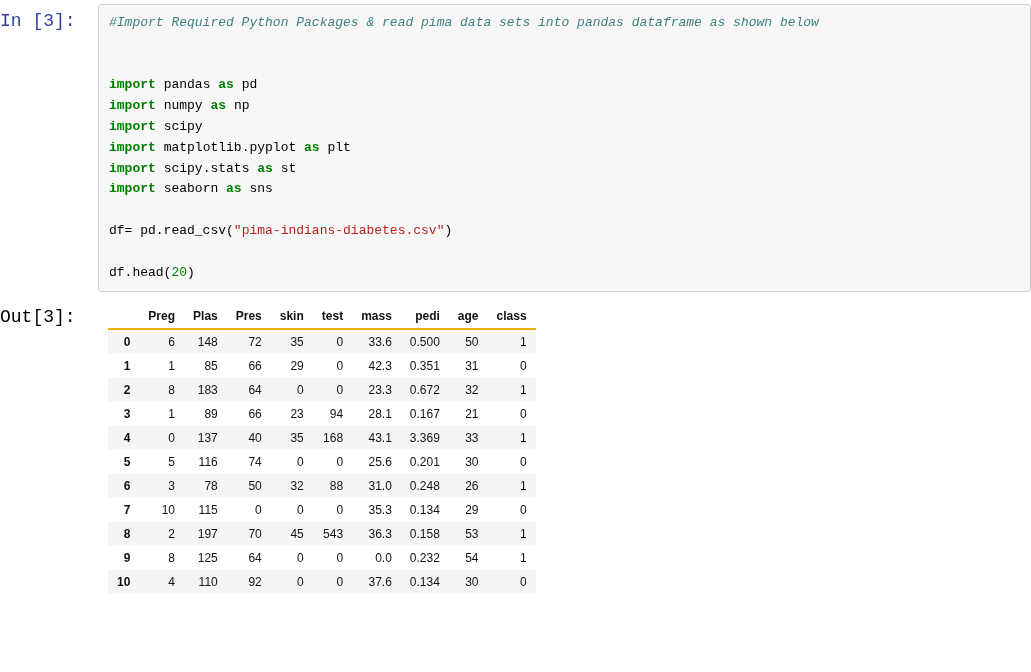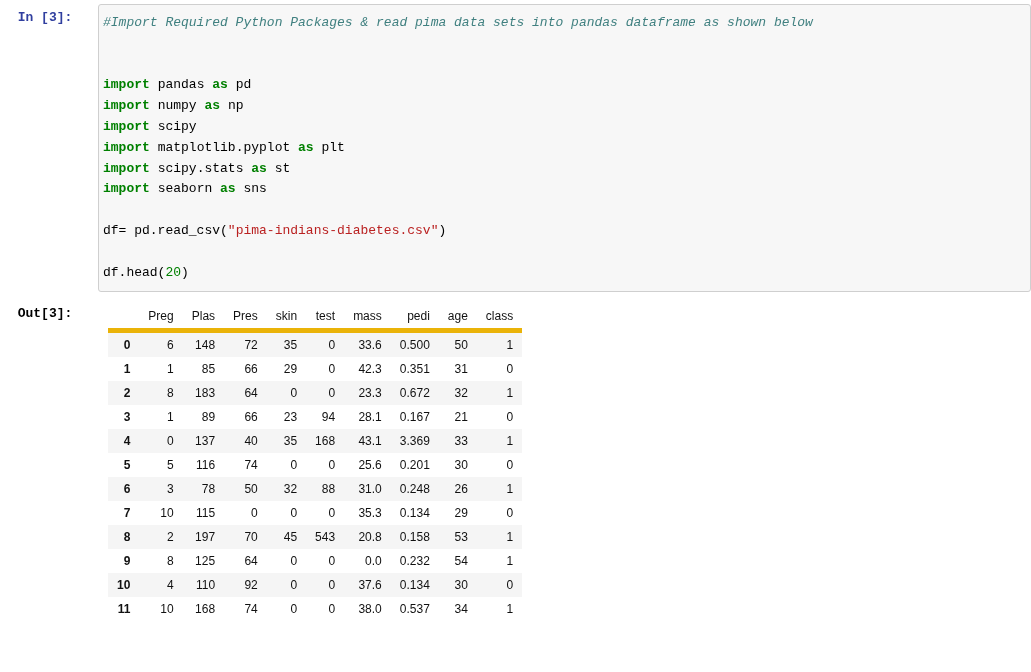--- a/index.html
+++ b/index.html
@@ -11,35 +11,34 @@
     color: #000;
   }
   .cell {
     display: flex;
     align-items: flex-start;
     padding: 4px 0;
   }
   .prompt {
     width: 90px;
     min-width: 90px;
-    text-align: center;
+    text-align: left;
     padding: 5px 8px 0 0;
     font-family: Monaco, Menlo, "Courier New", monospace;
-    font-size: 13px;
+    font-size: 18px;
     line-height: 1.4;
-    font-weight: bold;
   }
   .prompt.in { color: #303f9f; }
   .prompt.out { color: #000000; }
   .input-area {
     flex: 1;
     border: 1px solid #cfcfcf;
     border-radius: 3px;
     background: #f7f7f7;
-    padding: 8px 4px;
+    padding: 8px 10px;
     font-family: Monaco, Menlo, "Courier New", monospace;
     font-size: 13px;
     line-height: 1.6;
     white-space: pre;
     overflow-x: auto;
   }
   .output-area {
     flex: 1;
     padding: 4px 0 0 10px;
     font-size: 12px;
@@ -60,22 +59,22 @@
     font-size: 12px;
     color: #111;
   }
   table.dataframe th,
   table.dataframe td {
     text-align: right;
     padding: 5px 9px;
     border: none;
   }
   table.dataframe thead th {
-    font-weight: normal;
-    border-bottom: 5px solid #eab308;
+    font-weight: bold;
+    border-bottom: 2px solid #eab308;
   }
   table.dataframe tbody th {
     font-weight: bold;
   }
   table.dataframe tbody tr:nth-child(odd) {
     background: #f5f5f5;
   }
   table.dataframe thead th:first-child {
     
   }
@@ -217,21 +216,21 @@
             <td>29</td>
             <td>0</td>
           </tr>
           <tr>
             <th>8</th>
             <td>2</td>
             <td>197</td>
             <td>70</td>
             <td>45</td>
             <td>543</td>
-            <td>20.8</td>
+            <td>36.3</td>
             <td>0.158</td>
             <td>53</td>
             <td>1</td>
           </tr>
           <tr>
             <th>9</th>
             <td>8</td>
             <td>125</td>
             <td>64</td>
             <td>0</td>
@@ -246,28 +245,16 @@
             <td>4</td>
             <td>110</td>
             <td>92</td>
             <td>0</td>
             <td>0</td>
             <td>37.6</td>
             <td>0.134</td>
             <td>30</td>
             <td>0</td>
           </tr>
-          <tr>
-            <th>11</th>
-            <td>10</td>
-            <td>168</td>
-            <td>74</td>
-            <td>0</td>
-            <td>0</td>
-            <td>38.0</td>
-            <td>0.537</td>
-            <td>34</td>
-            <td>1</td>
-          </tr>
         </tbody>
     </table>
   </div>
 </div>
 
 </body></html>

